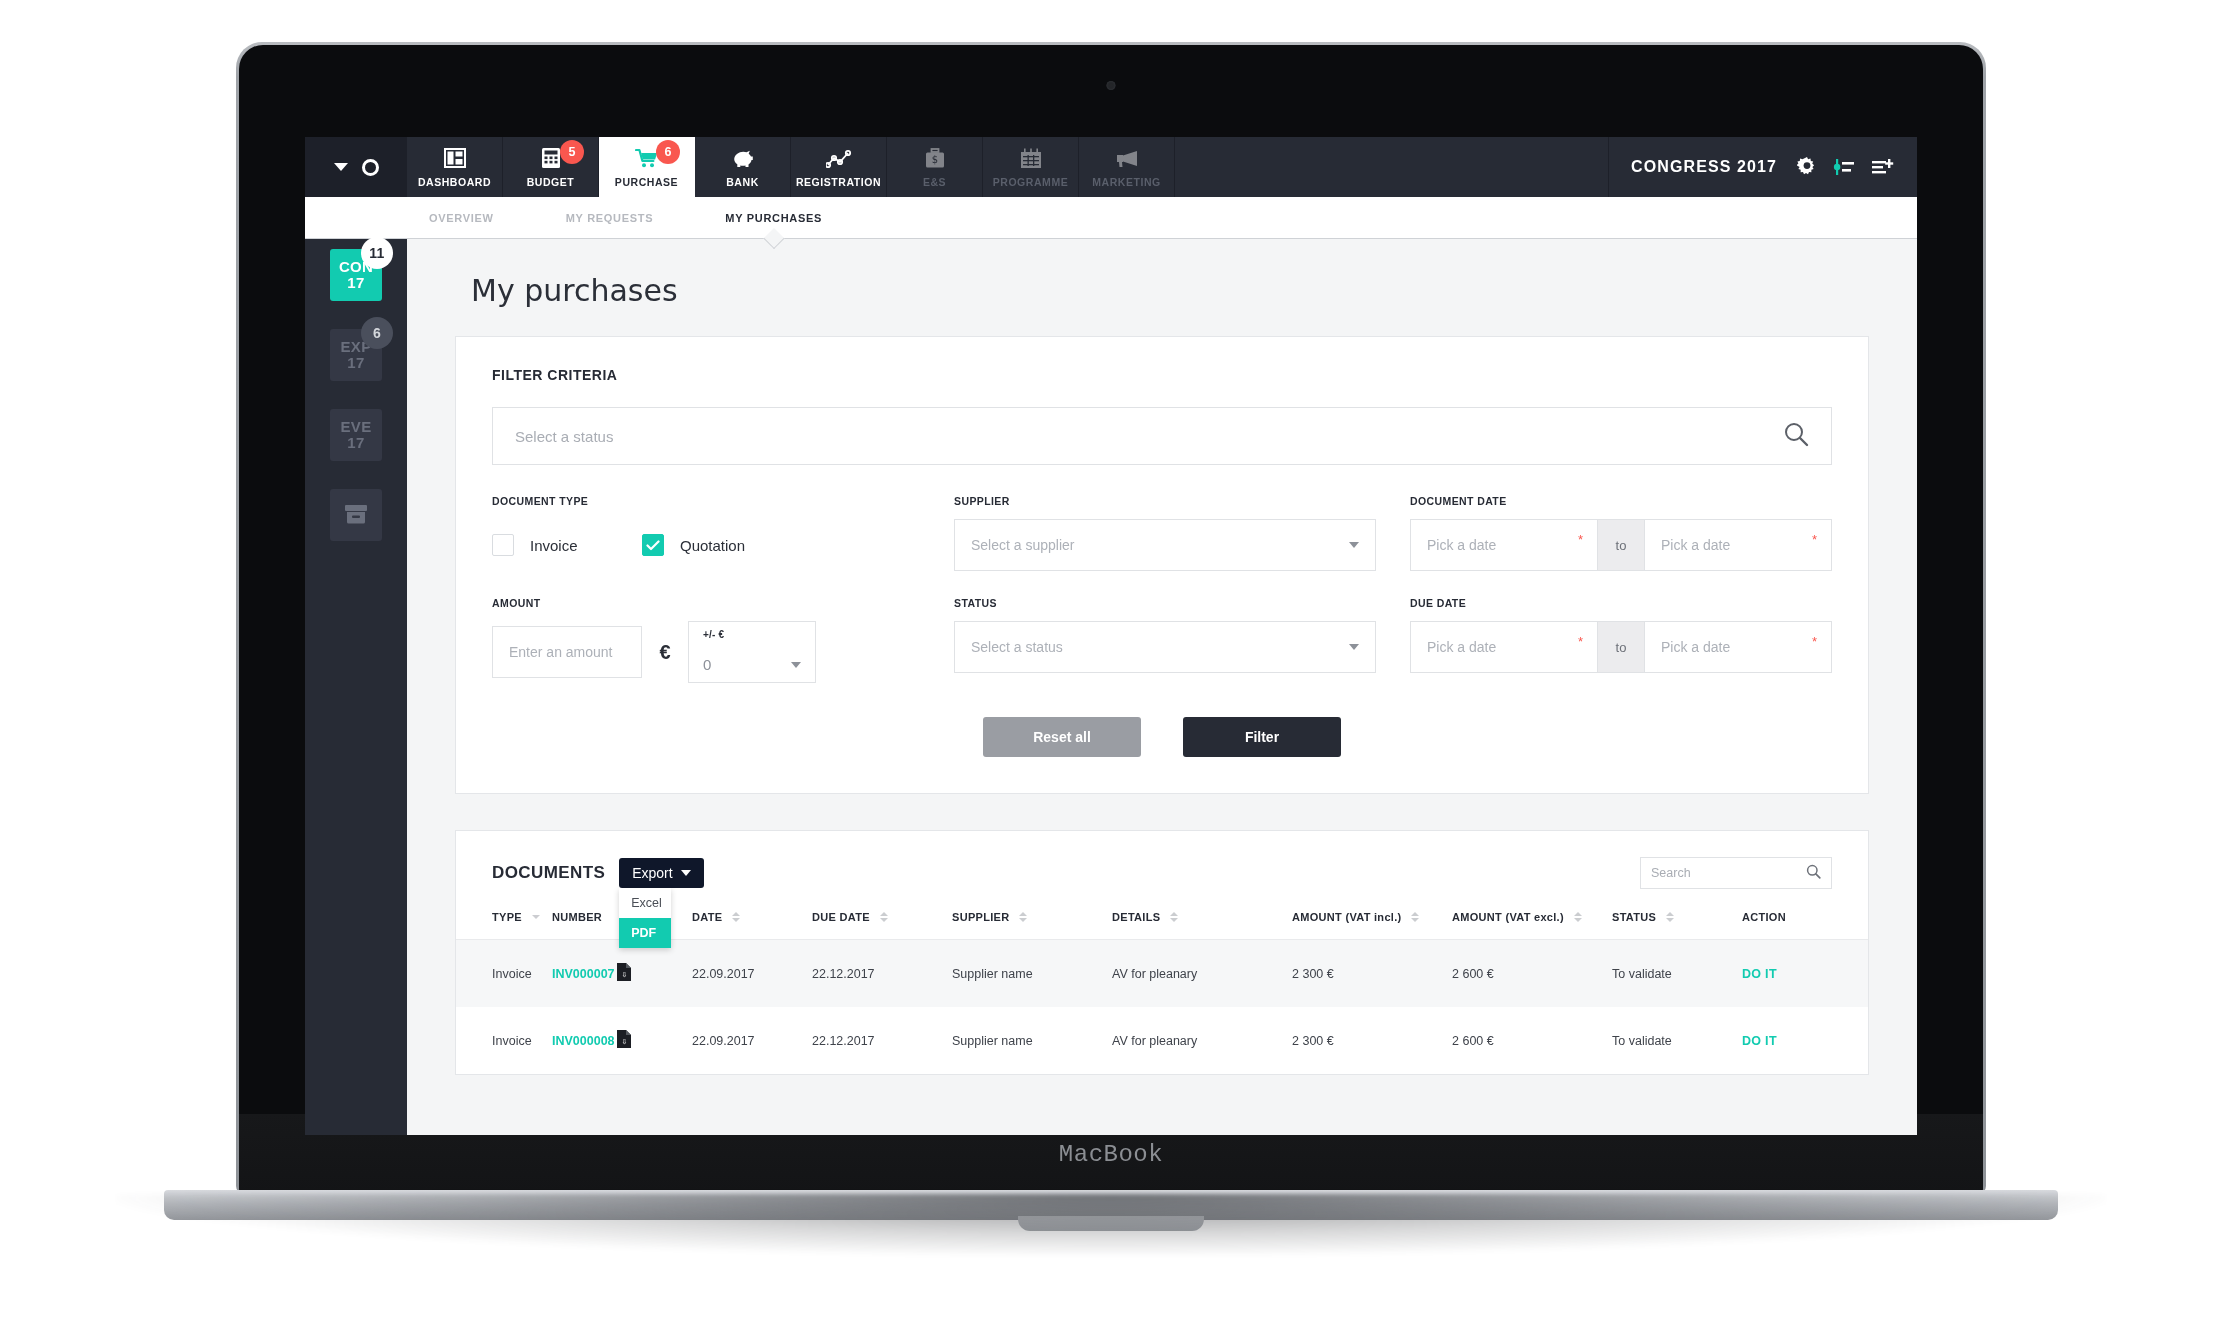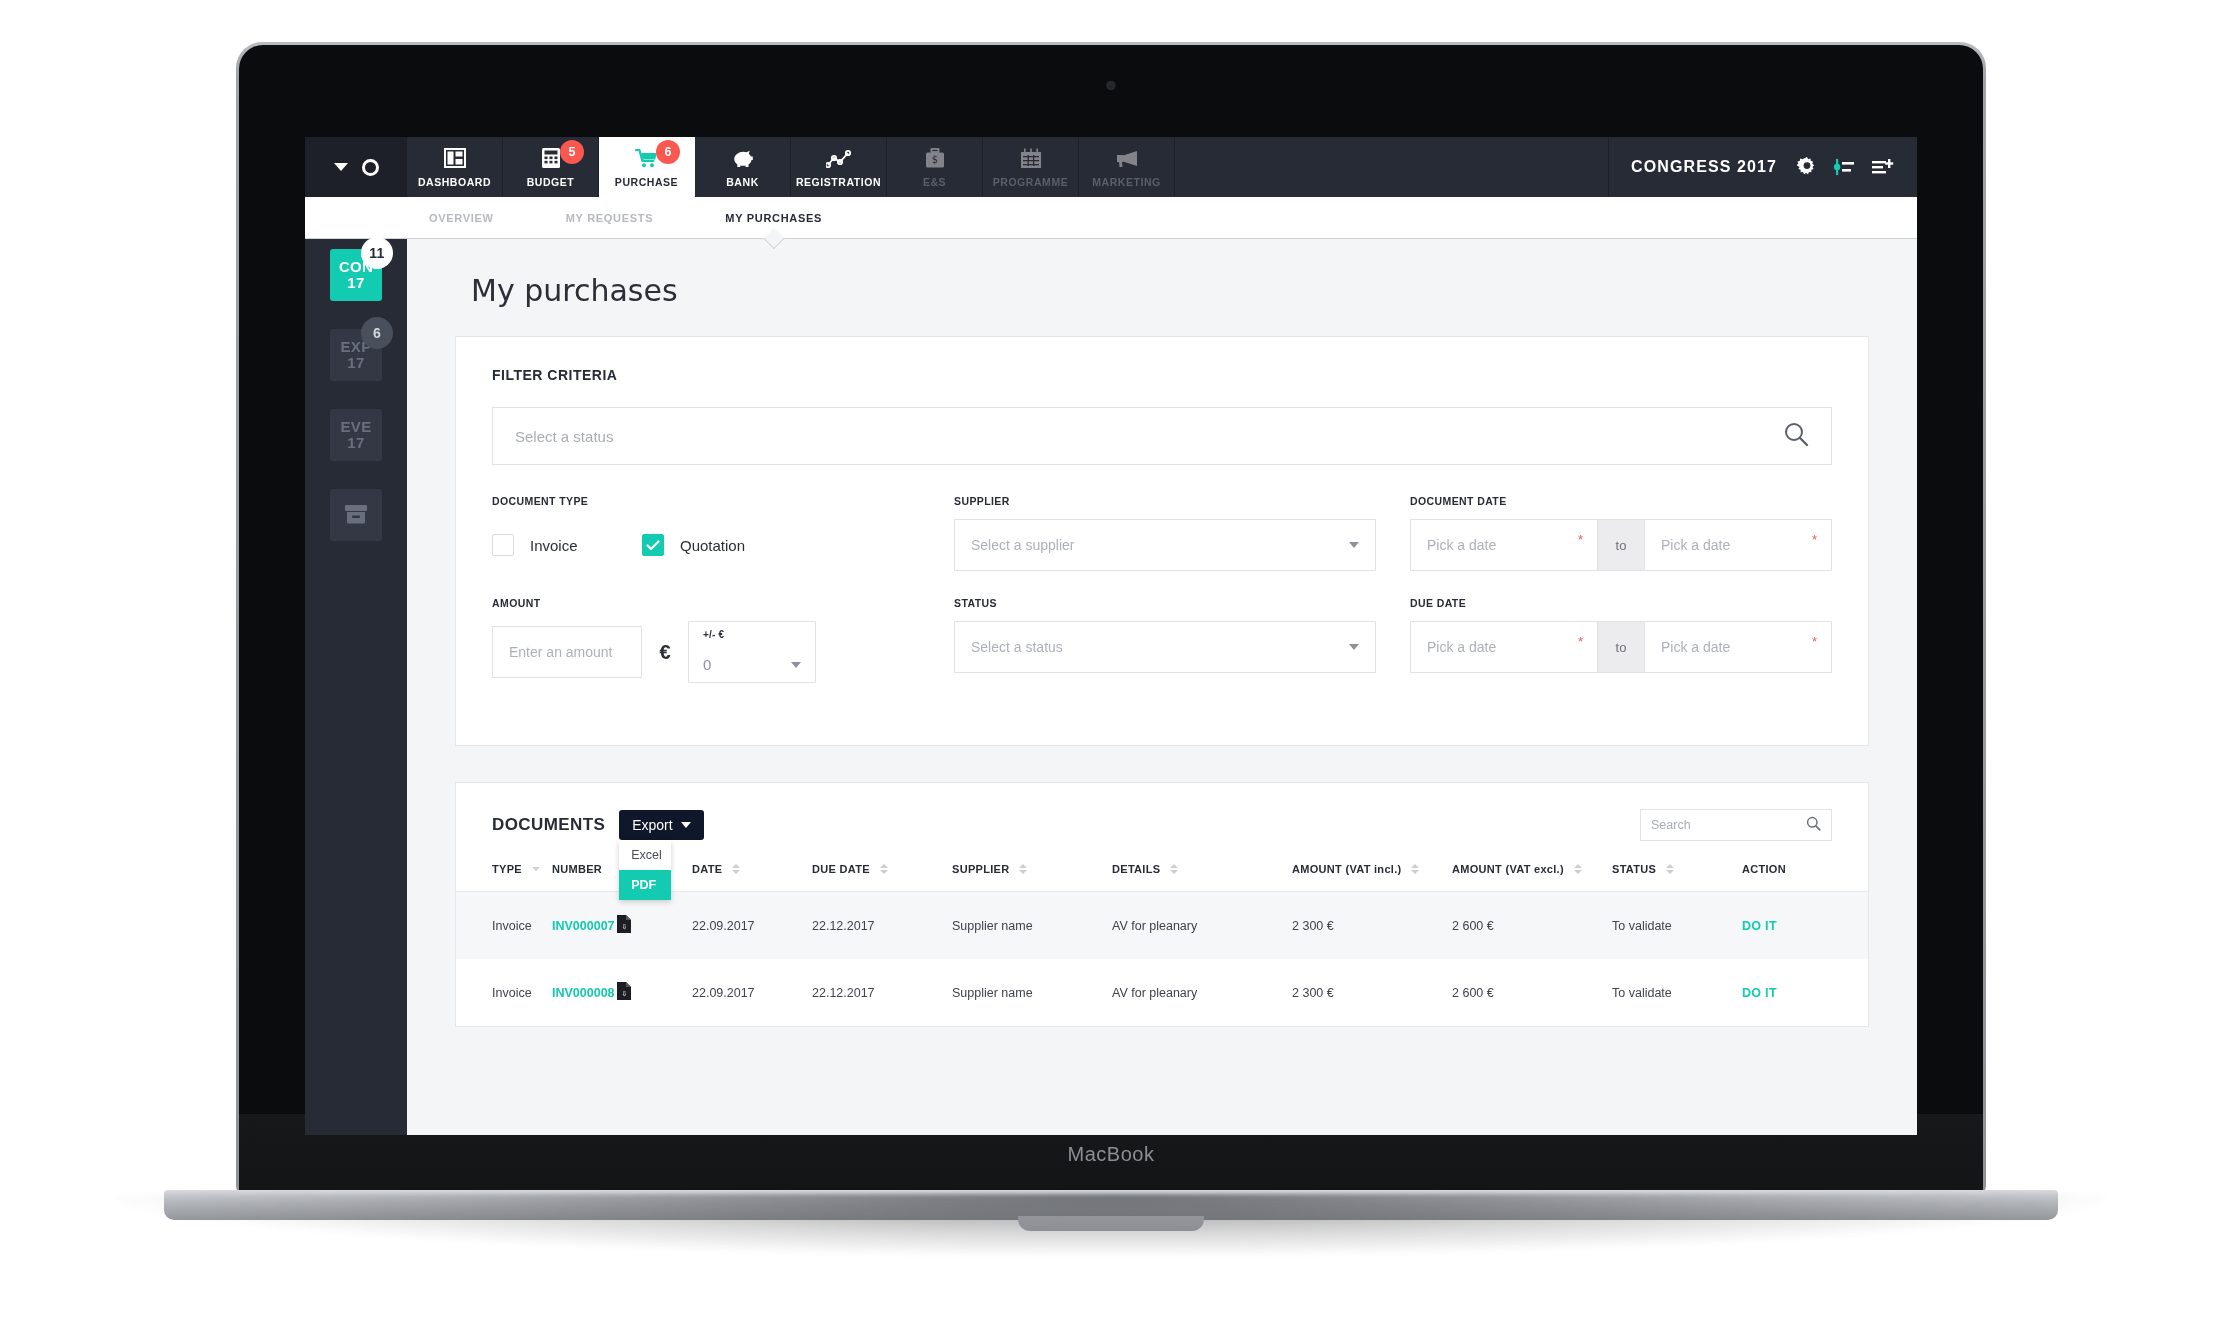--- a/index.html
+++ b/index.html
@@ -33,22 +33,22 @@
     background: #242629;
     box-shadow: 0 0 2px #3a3d42 inset;
   }
   .chin {
     position: absolute; left: 0; right: 0; bottom: 0; height: 80px;
     background: linear-gradient(180deg,#17181a 0%, #131416 100%);
     border-radius: 0 0 6px 6px;
     display: flex; align-items: center; justify-content: center;
   }
   .chin-logo {
-    color: #8b8e93; font-size: 20px; letter-spacing: .5px;
-    font-family: Liberation Sans, sans-serif; font-weight: 400;
+    color: #8b8e93; font-size: 24px; letter-spacing: .5px;
+    font-family: Liberation Mono, monospace; font-weight: 400;
   }
   .base-bar {
     position: absolute; left: -72px; right: -72px; bottom: -26px;
     height: 30px;
     background: linear-gradient(180deg,#d8dade 0%, #b6b9be 45%, #93969b 100%);
     border-radius: 4px 4px 10px 10px;
   }
   .base-notch {
     position: absolute; left: 50%; transform: translateX(-50%);
     top: 26px; width: 186px; height: 15px;
@@ -646,20 +646,24 @@
               </div>
               <div class="to-sep">to</div>
               <div class="date-inp">
                 <span class="ph">Pick a date</span>
                 <span class="req-star">*</span>
               </div>
             </div>
           </div>
         </div>
 
+        <div class="btn-row">
+          <div class="btn reset">Reset all</div>
+          <div class="btn filter">Filter</div>
+        </div>
       </div>
 
       <div class="doc-card">
         <div class="doc-head">
           <div class="doc-title">DOCUMENTS</div>
           <div class="export-wrap">
             <div class="export-btn">
               <span>Export</span>
               <span class="caret" style="border-top-color:#fff"></span>
             </div>

